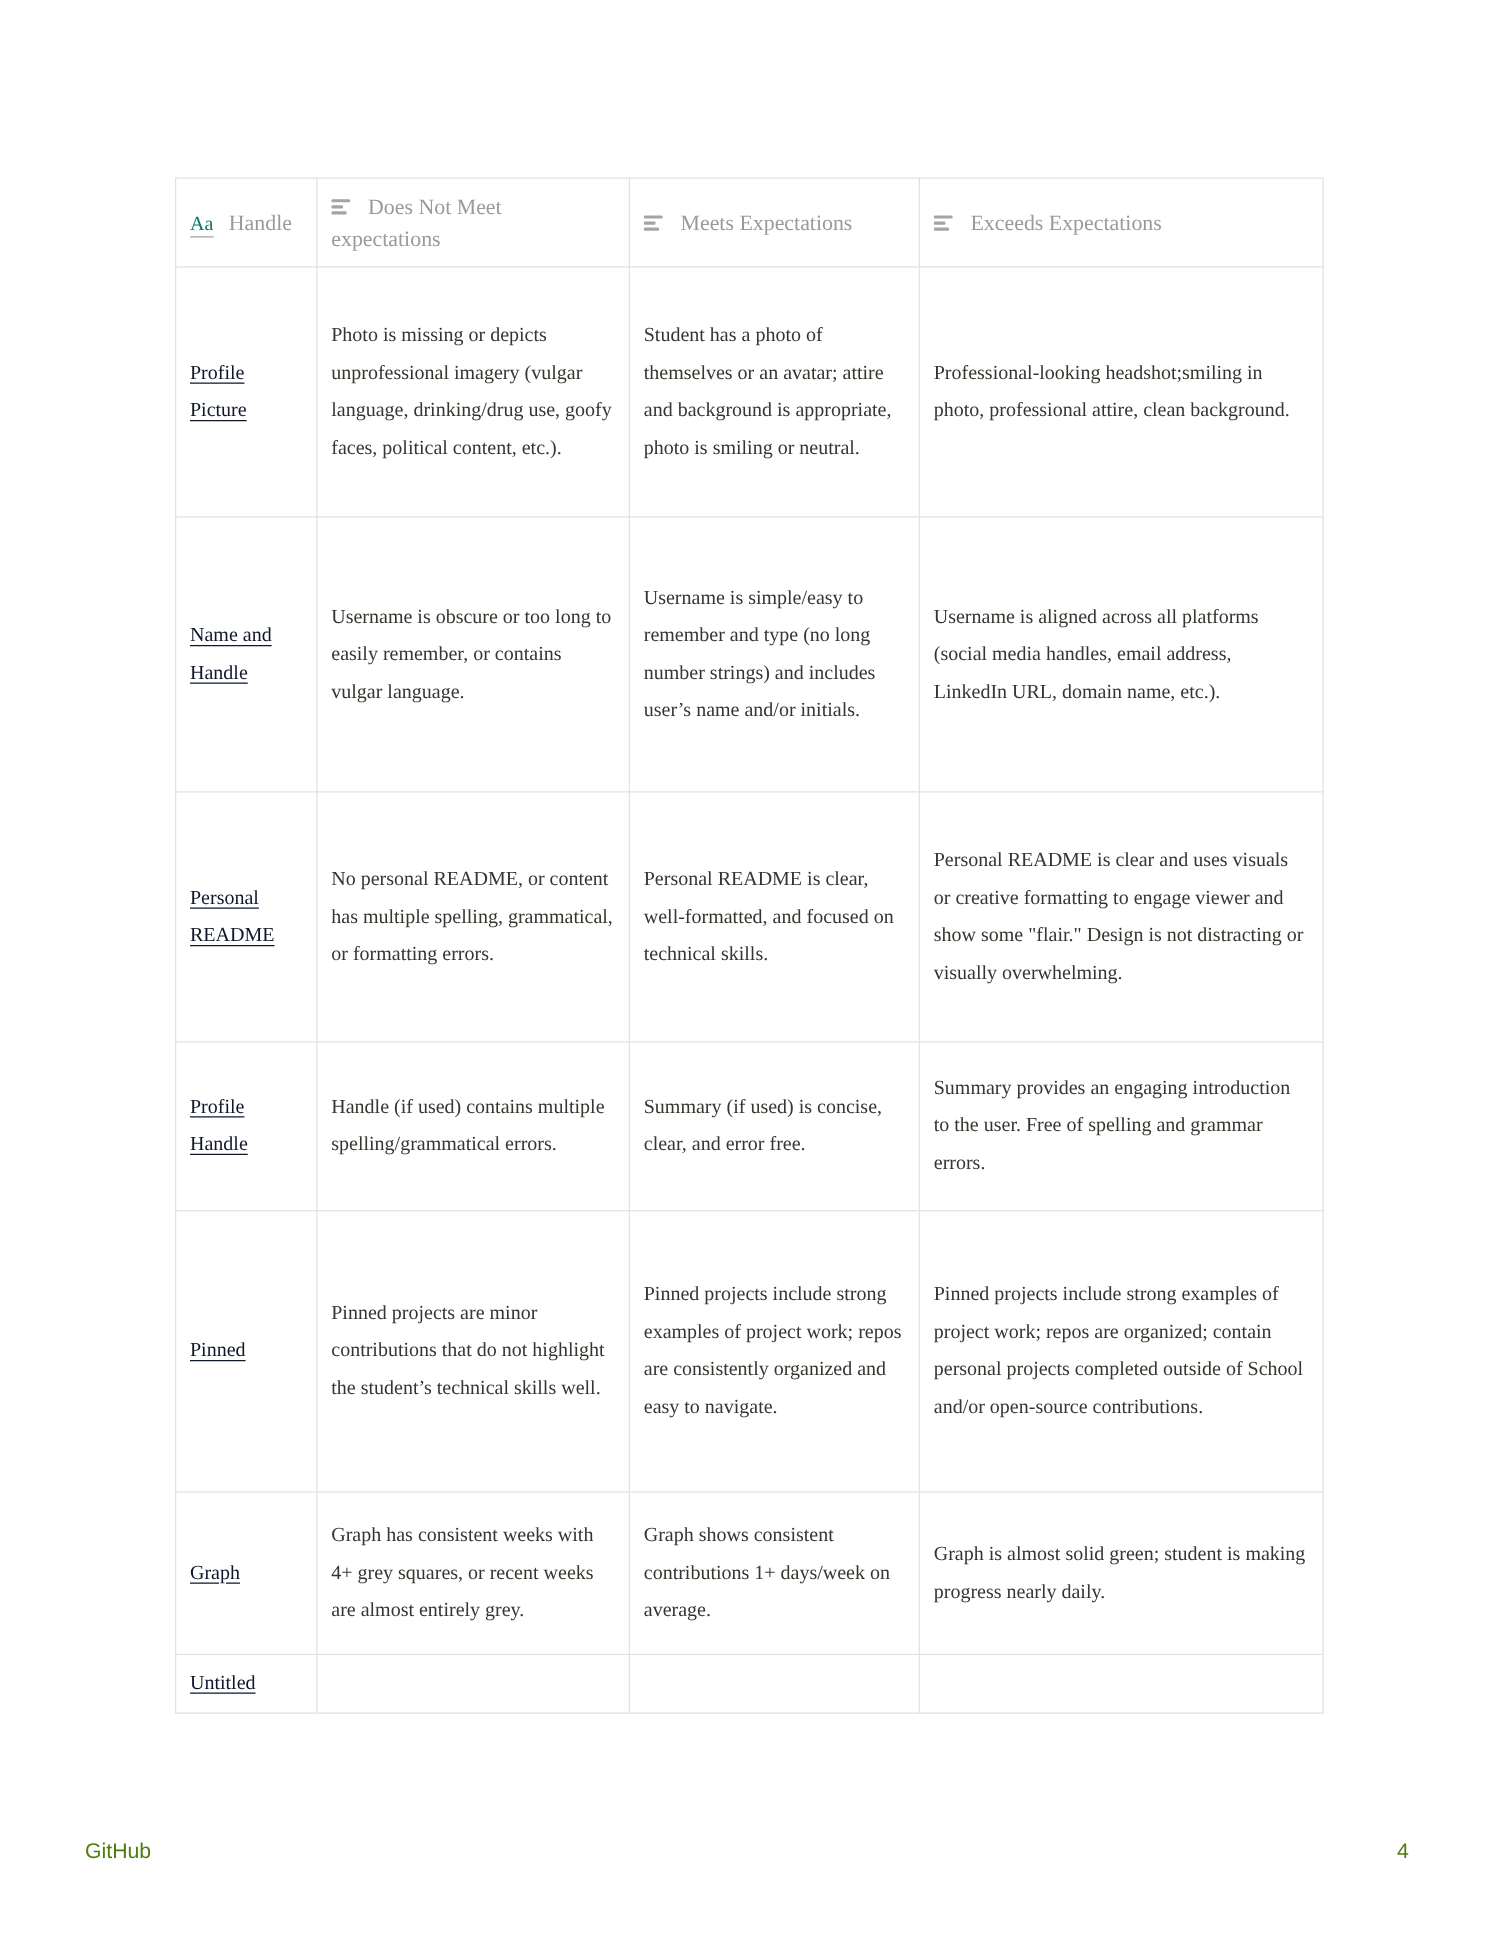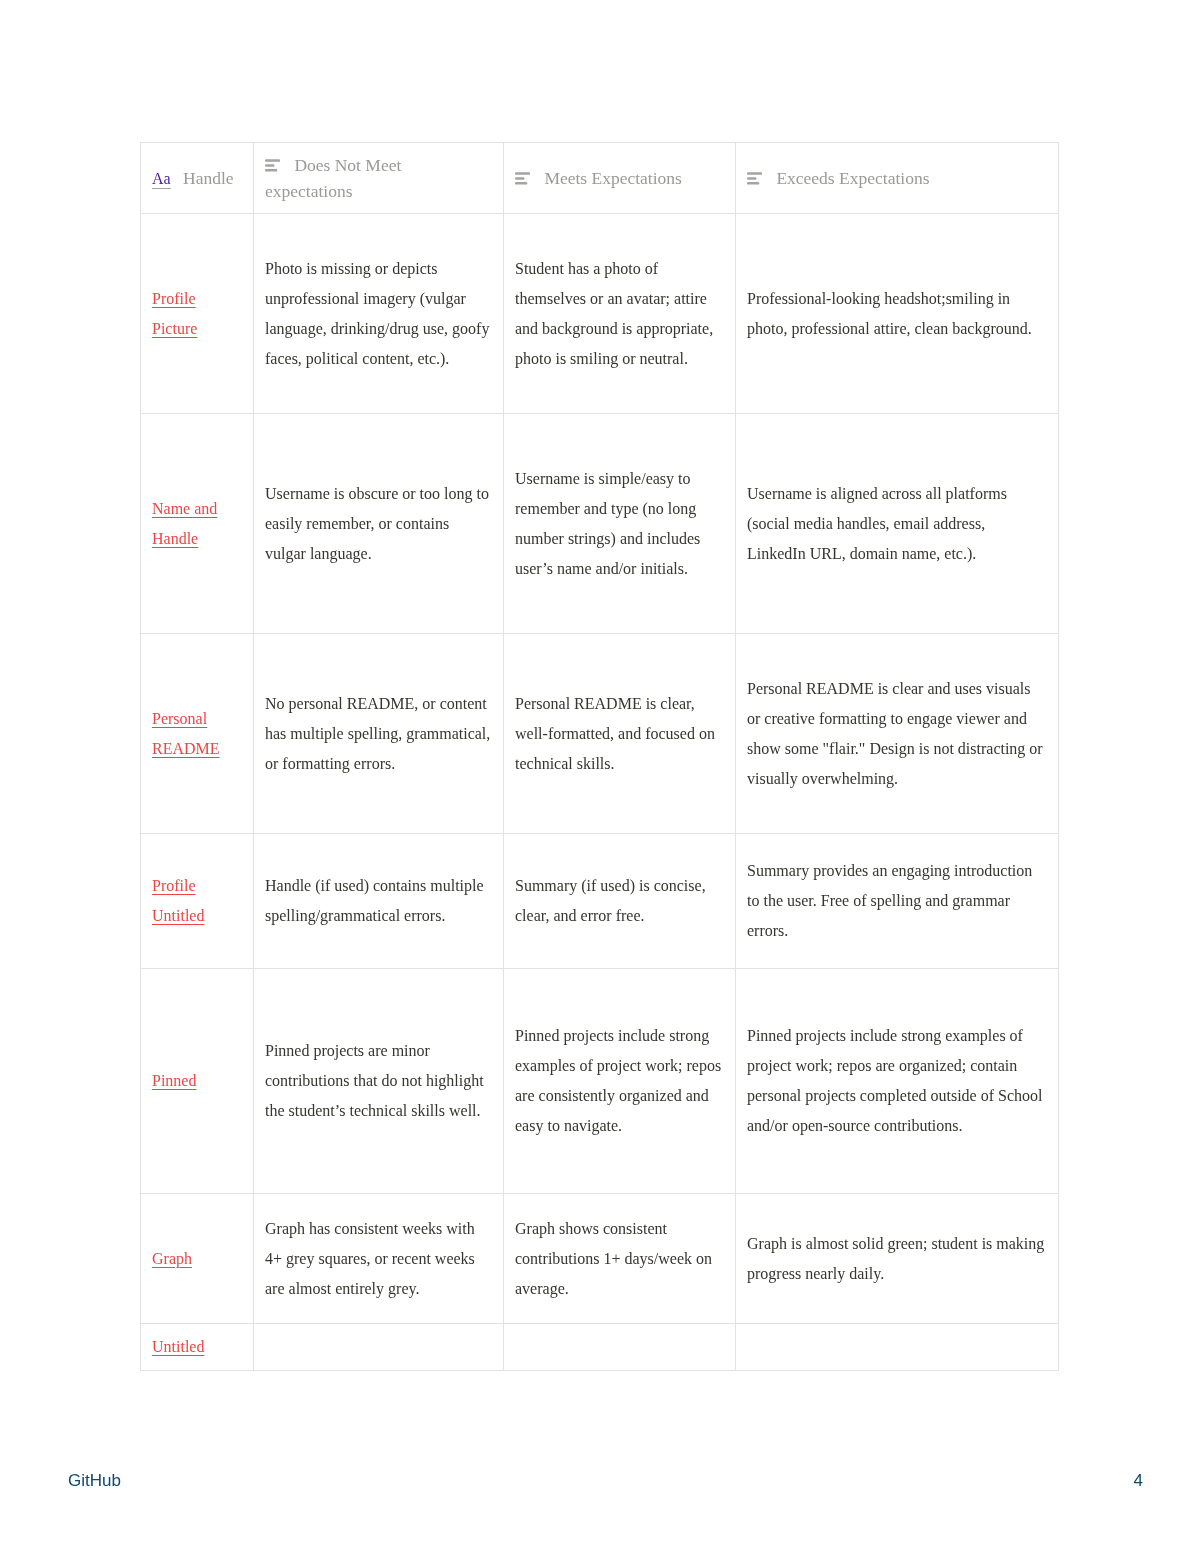--- a/index.html
+++ b/index.html
@@ -44,54 +44,54 @@
   }
   tr.h0 { height: 71px; }
   tr.h1 { height: 200px; }
   tr.h2 { height: 220px; }
   tr.h3 { height: 200px; }
   tr.h4 { height: 135px; }
   tr.h5 { height: 225px; }
   tr.h6 { height: 130px; }
   tr.h7 { height: 46px; padding-left: 12px; }
   .section-link {
-    color: #ef4444;
+    color: #0f172a;
     text-decoration: underline;
     text-decoration-thickness: 1px;
     text-underline-offset: 3px;
     cursor: pointer;
   }
   .aa-icon {
     display: inline-block;
     font-size: 16px;
     line-height: 1;
-    color: #4c1d95;
+    color: #0f766e;
     border-bottom: 1.5px solid #a5a4a1;
     padding-bottom: 1px;
     margin-right: 8px;
   }
   .text-icon {
     display: inline-block;
     width: 17px;
     height: 15px;
     margin-right: 8px;
     vertical-align: -2px;
   }
   .text-icon rect { fill: #a5a4a1; }
   .footer {
     position: absolute;
     left: 68px;
-    right: 57px;
+    right: 73px;
     top: 1471px;
     display: flex;
     justify-content: space-between;
     align-items: center;
     font-family: "Liberation Sans", sans-serif;
     font-size: 17px;
-    color: #0c4a6e;
+    color: #4d7c0f;
   }
 </style>
 </head>
 <body>
 
 <div class="page">
 
   <table class="rubric">
     <colgroup>
       <col class="c0">
@@ -144,21 +144,21 @@
         <td>Username is simple/easy to remember and type (no long number strings) and includes user’s name and/or initials.</td>
         <td>Username is aligned across all platforms (social media handles, email address, LinkedIn URL, domain name, etc.).</td>
       </tr>
       <tr class="h3">
         <td><span class="section-link">Personal README</span></td>
         <td>No personal README, or content has multiple spelling, grammatical, or formatting errors.</td>
         <td>Personal README is clear, well-formatted, and focused on technical skills.</td>
         <td>Personal README is clear and uses visuals or creative formatting to engage viewer and show some "flair." Design is not distracting or visually overwhelming.</td>
       </tr>
       <tr class="h4">
-        <td><span class="section-link">Profile Untitled</span></td>
+        <td><span class="section-link">Profile Handle</span></td>
         <td>Handle (if used) contains multiple spelling/grammatical errors.</td>
         <td>Summary (if used) is concise, clear, and error free.</td>
         <td>Summary provides an engaging introduction to the user. Free of spelling and grammar errors.</td>
       </tr>
       <tr class="h5">
         <td><span class="section-link">Pinned</span></td>
         <td>Pinned projects are minor contributions that do not highlight the student’s technical skills well.</td>
         <td>Pinned projects include strong examples of project work; repos are consistently organized and easy to navigate.</td>
         <td>Pinned projects include strong examples of project work; repos are organized; contain personal projects completed outside of School and/or open-source contributions.</td>
       </tr>

